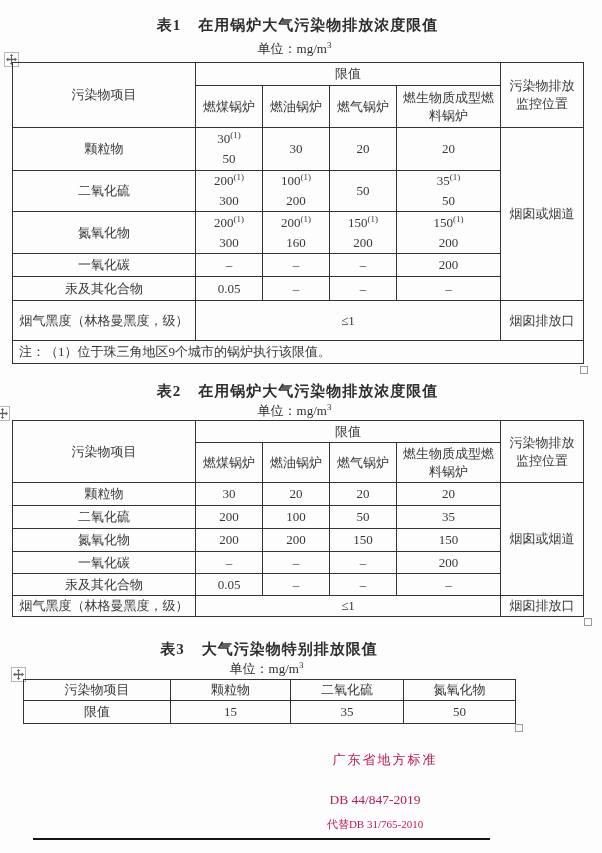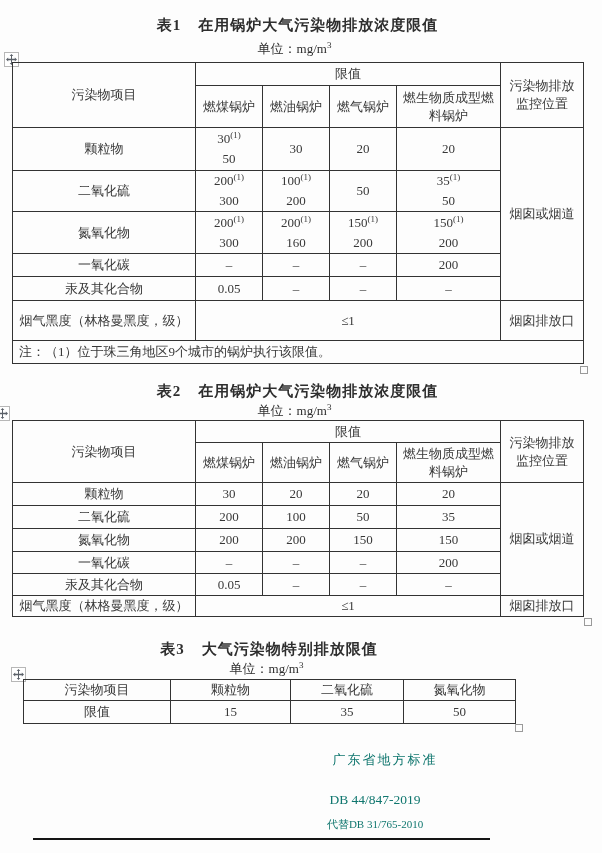--- a/index.html
+++ b/index.html
@@ -15,21 +15,21 @@
   table{position:absolute;border-collapse:collapse;table-layout:fixed;background:transparent;}
   td{border:1px solid #333;text-align:center;vertical-align:middle;font-size:13px;padding:0 3px;color:#383838;}
   .cl{display:block;line-height:20px;}
   sup{font-size:9px;line-height:0;}
   .note-cell{text-align:left;padding-left:6px;font-size:13px;}
   .move-handle{
     position:absolute;width:13px;height:13px;border:1px solid #b7b7b7;background:#fff;
     display:flex;align-items:center;justify-content:center;box-sizing:content-box;
   }
   .resize-handle{position:absolute;width:6px;height:6px;border:1px solid #9a9a9a;background:#fdfdfd;}
-  .footer-text{position:absolute;text-align:center;color:#0f766e;}
+  .footer-text{position:absolute;text-align:center;color:#be185d;}
   #footer-org{left:320px;top:751px;width:130px;font-size:13px;letter-spacing:2px;}
   #footer-no{left:318px;top:792px;width:114px;font-size:13.5px;}
   #footer-replaces{left:318px;top:817px;width:114px;font-size:11px;}
   .rule{position:absolute;left:33px;top:838px;width:457px;height:2px;background:#151515;}
 </style>
 </head>
 <body>
 
 <div class="tbl-title" style="left:12px;top:16px;width:571px;">
   <span class="no">表1</span><span>在用锅炉大气污染物排放浓度限值</span>

